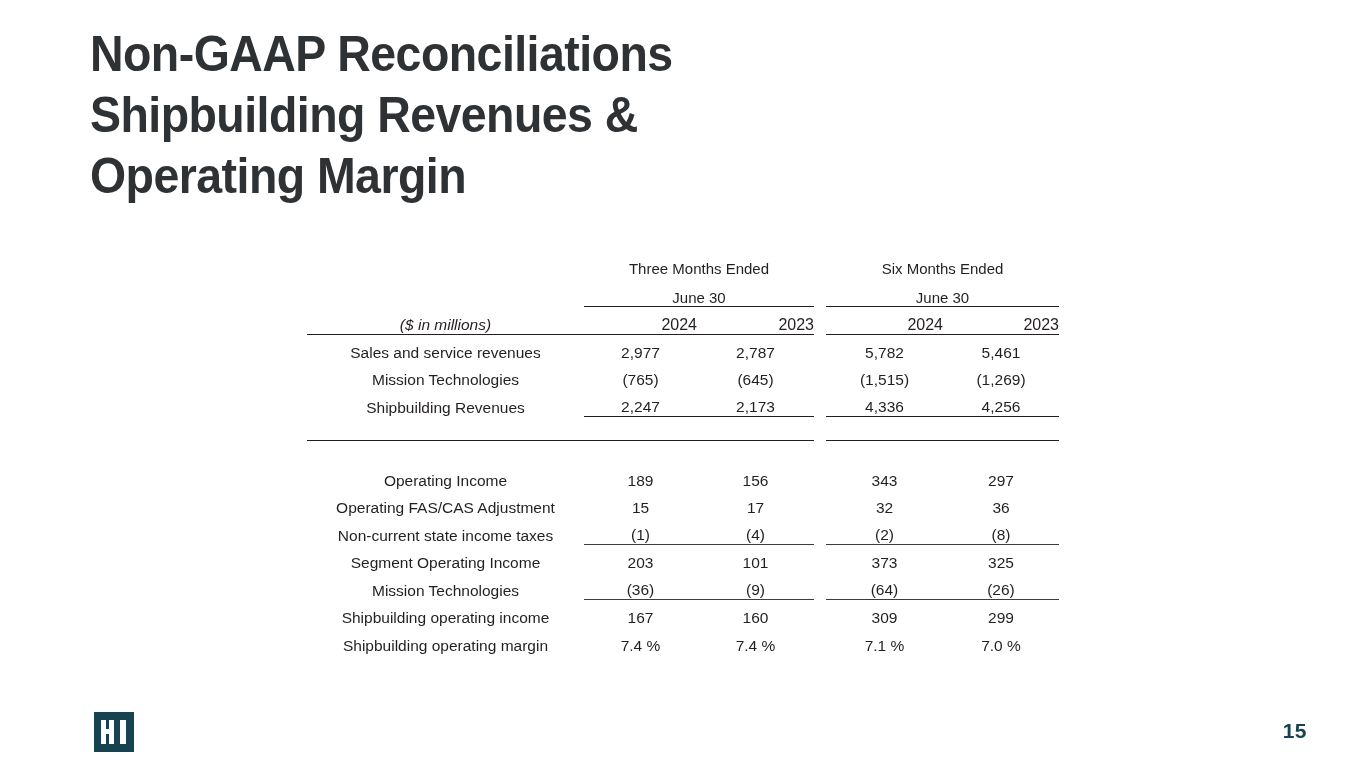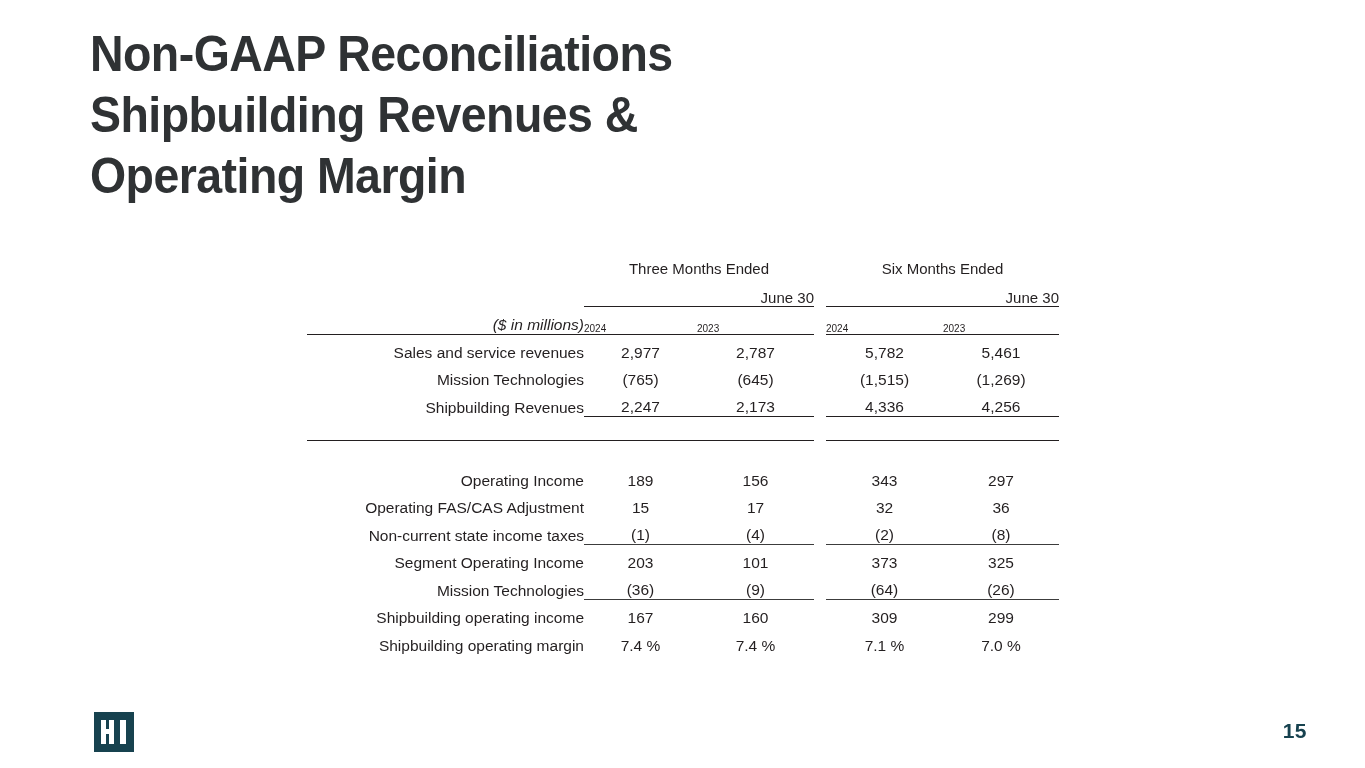--- a/index.html
+++ b/index.html
@@ -55,50 +55,50 @@
   col.c-n2    { width: 117px; }
   col.c-gap   { width: 12px;  }
   col.c-n3    { width: 117px; }
   col.c-n4    { width: 116px; }
 
   
   .num {
     text-align: center;
     padding-right: 2px;
   }
-  .lbl { text-align: right; }
+  .lbl { text-align: center; }
   .b { font-weight: bold; }
   .it { font-style: italic; }
 
   .indent { padding-left: 16px; }
 
   
   .r-group  { height: 29px; }
   .r-sub    { height: 29px; }
   .r-year   { height: 28px; }
   .r-data   { height: 27.5px; }
   .r-spacer { height: 22px; }
 
   
   .grp-head {
     text-align: center;
     font-weight: bold;
     font-size: 15px;
     padding-bottom: 4px;
   }
   .sub-head {
-    text-align: right;
+    text-align: center;
     font-weight: bold;
     font-size: 15px;
     padding-bottom: 3px;
   }
   .yr-head {
-    text-align: left;
-    font-weight: bold;
-    font-size: 10px;
+    text-align: right;
+    font-weight: bold;
+    font-size: 16px;
     padding-bottom: 4px;
   }
 
   
   .rule-top    { border-top: 1.4px solid #231f20; }
   .rule-bottom { border-bottom: 1.4px solid #231f20; }
   .rule-bottom-thin { border-bottom: 1.1px solid #3c3c3c; }
 
   
   .divider-row td { height: 1px; }

